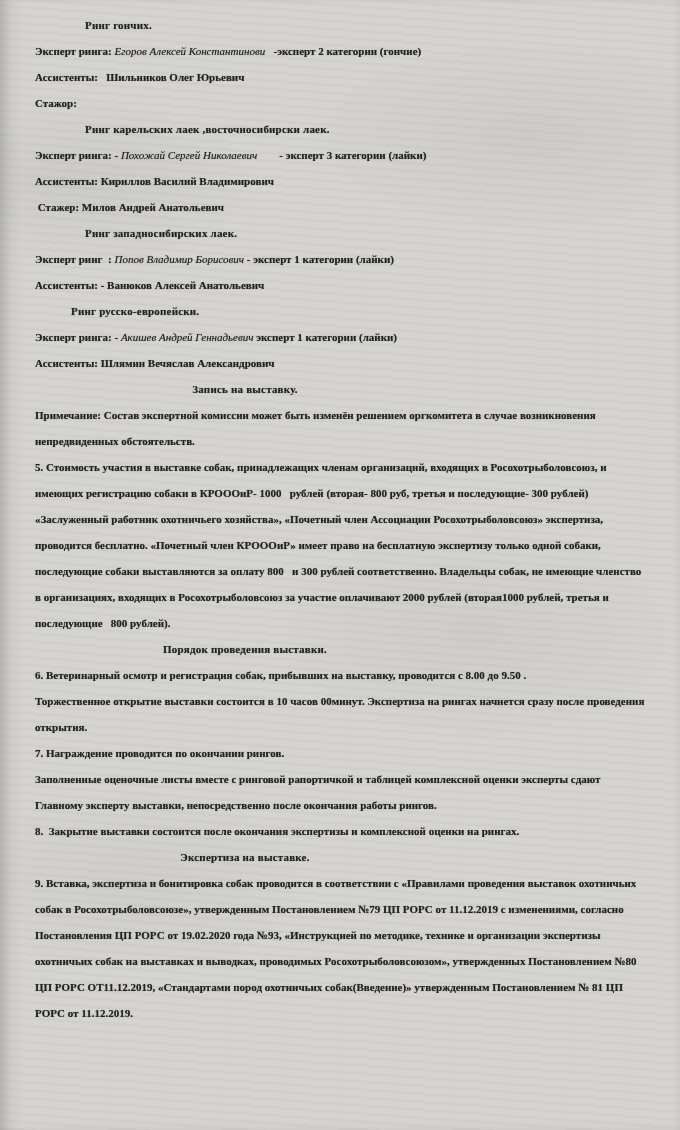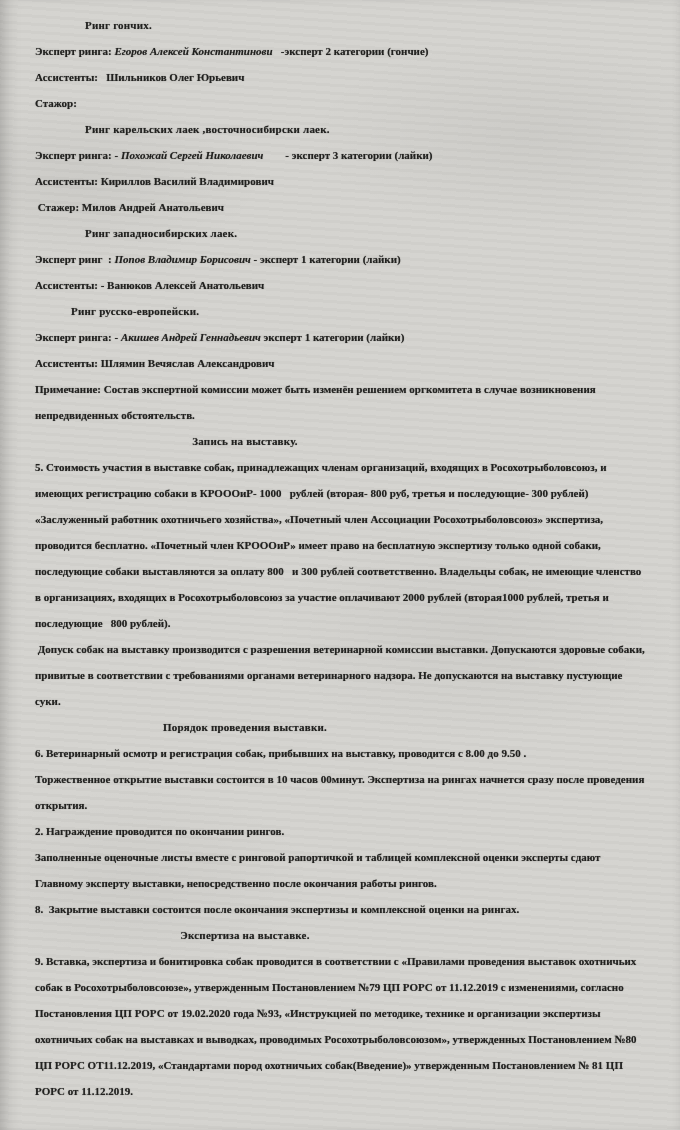--- a/index.html
+++ b/index.html
@@ -32,21 +32,21 @@
   }
   .block{
     white-space:pre-wrap;
     text-shadow:0 0 1px rgba(34,34,32,0.55);
   }
   .h-ring{margin-left:50px;}
   .h-ring-2{margin-left:36px;}
   .h-center{width:420px;text-align:center;}
   .s-n{font-weight:bold;font-style:normal;}
   .s-b{font-weight:bold;}
-  .s-bi{font-weight:bold;font-style:italic;}
+  .s-bi{font-weight:normal;font-style:italic;}
   .heading .s-b{letter-spacing:0.2px;}
 </style>
 </head>
 <body>
 
 <div class="scan">
   <div>
       <div class="block heading h-ring"><span class="s-b">Ринг гончих.</span></div>
       <div class="block line"><span class="s-n">Эксперт ринга: </span><span class="s-bi">Егоров Алексей Константинови</span><span class="s-n">   -эксперт 2 категории (гончие)</span></div>
       <div class="block line"><span class="s-n">Ассистенты:   Шильников Олег Юрьевич</span></div>
@@ -54,26 +54,25 @@
       <div class="block heading h-ring"><span class="s-b">Ринг карельских лаек ,восточносибирски лаек</span><span class="s-n">.</span></div>
       <div class="block line"><span class="s-n">Эксперт ринга: - </span><span class="s-bi">Похожай Сергей Николаевич</span><span class="s-n">        - эксперт 3 категории (лайки)</span></div>
       <div class="block line"><span class="s-n">Ассистенты: Кириллов Василий Владимирович</span></div>
       <div class="block line"><span class="s-n"> Стажер: Милов Андрей Анатольевич</span></div>
       <div class="block heading h-ring"><span class="s-b">Ринг западносибирских лаек.</span></div>
       <div class="block line"><span class="s-n">Эксперт ринг  : </span><span class="s-bi">Попов Владимир Борисович</span><span class="s-n"> - эксперт 1 категории (лайки)</span></div>
       <div class="block line"><span class="s-n">Ассистенты: - Ванюков Алексей Анатольевич</span></div>
       <div class="block heading h-ring h-ring-2"><span class="s-b">Ринг русско-европейски.</span></div>
       <div class="block line"><span class="s-n">Эксперт ринга: - </span><span class="s-bi">Акишев Андрей Геннадьевич</span><span class="s-n"> эксперт 1 категории (лайки)</span></div>
       <div class="block line"><span class="s-n">Ассистенты: Шлямин Вечяслав Александрович</span></div>
+      <div class="block heading h-center"><span class="s-b">Запись на выставку.</span></div>
       <div class="block para"><span class="s-b">Примечание:</span><span class="s-n"> Состав экспертной комиссии может быть изменён решением оргкомитета в случае возникновения непредвиденных обстоятельств.</span></div>
-      <div class="block heading h-center"><span class="s-b">Запись на выставку.</span></div>
       <div class="block para"><span class="s-n">5. Стоимость участия в выставке собак, принадлежащих членам организаций, входящих в Росохотрыболовсоюз, и имеющих регистрацию собаки в КРОООиР- 1000   рублей (вторая- 800 руб, третья и последующие- 300 рублей) «Заслуженный работник охотничьего хозяйства», «Почетный член Ассоциации Росохотрыболовсоюз» экспертиза, проводится бесплатно. «Почетный член КРОООиР» имеет право на бесплатную экспертизу только одной собаки, последующие собаки выставляются за оплату 800   и 300 рублей соответственно. Владельцы собак, не имеющие членство в организациях, входящих в Росохотрыболовсоюз за участие оплачивают 2000 рублей (вторая1000 рублей, третья и последующие   800 рублей).</span></div>
-      <div class="block para"><span class="s-n"> Допуск собак на выставку производится с разрешения ветеринарной комиссии выставки. Допускаются здоровые собаки, привитые в соответствии с требованиями органами ветеринарного надзора. Не допускаются на выставку пустующие суки.</span></div>
       <div class="block heading h-center"><span class="s-b">Порядок проведения выставки.</span></div>
       <div class="block para"><span class="s-n">6. Ветеринарный осмотр и регистрация собак, прибывших на выставку, проводится с 8.00 до 9.50 .</span></div>
       <div class="block para"><span class="s-n">Торжественное открытие выставки состоится в 10 часов 00минут. Экспертиза на рингах начнется сразу после проведения открытия.</span></div>
-      <div class="block para"><span class="s-n">2. Награждение проводится по окончании рингов.</span></div>
+      <div class="block para"><span class="s-n">7. Награждение проводится по окончании рингов.</span></div>
       <div class="block para"><span class="s-n">Заполненные оценочные листы вместе с ринговой рапортичкой и таблицей комплексной оценки эксперты сдают Главному эксперту выставки, непосредственно после окончания работы рингов.</span></div>
       <div class="block para"><span class="s-n">8.  Закрытие выставки состоится после окончания экспертизы и комплексной оценки на рингах.</span></div>
       <div class="block heading h-center"><span class="s-b">Экспертиза на выставке.</span></div>
       <div class="block para"><span class="s-n">9. Вставка, экспертиза и бонитировка собак проводится в соответствии с «Правилами проведения выставок охотничьих собак в Росохотрыболовсоюзе», утвержденным Постановлением №79 ЦП РОРС от 11.12.2019 с изменениями, согласно Постановления ЦП РОРС от 19.02.2020 года №93, «Инструкцией по методике, технике и организации экспертизы охотничьих собак на выставках и выводках, проводимых Росохотрыболовсоюзом», утвержденных Постановлением №80 ЦП РОРС ОТ11.12.2019, «Стандартами пород охотничьих собак(Введение)» утвержденным Постановлением № 81 ЦП РОРС от 11.12.2019.</span></div>
     </div>
 </div>
 
 </body></html>

